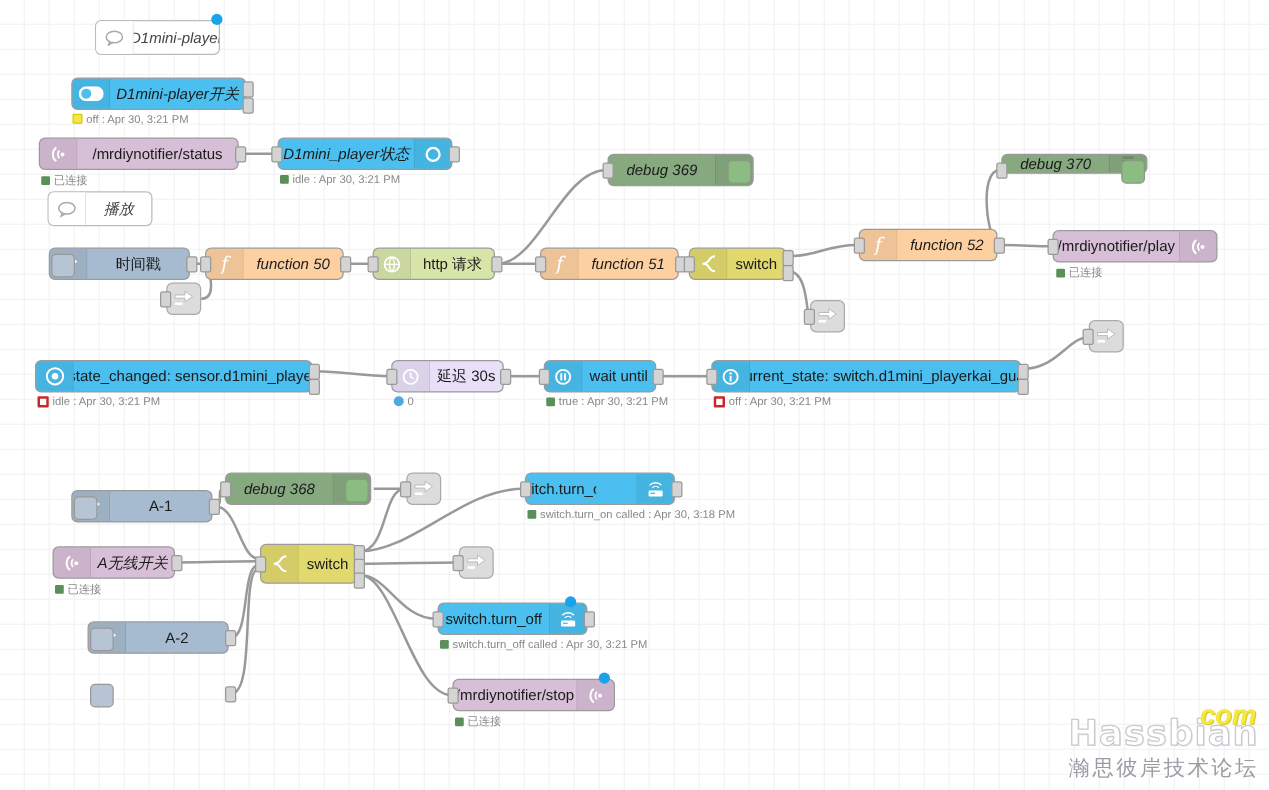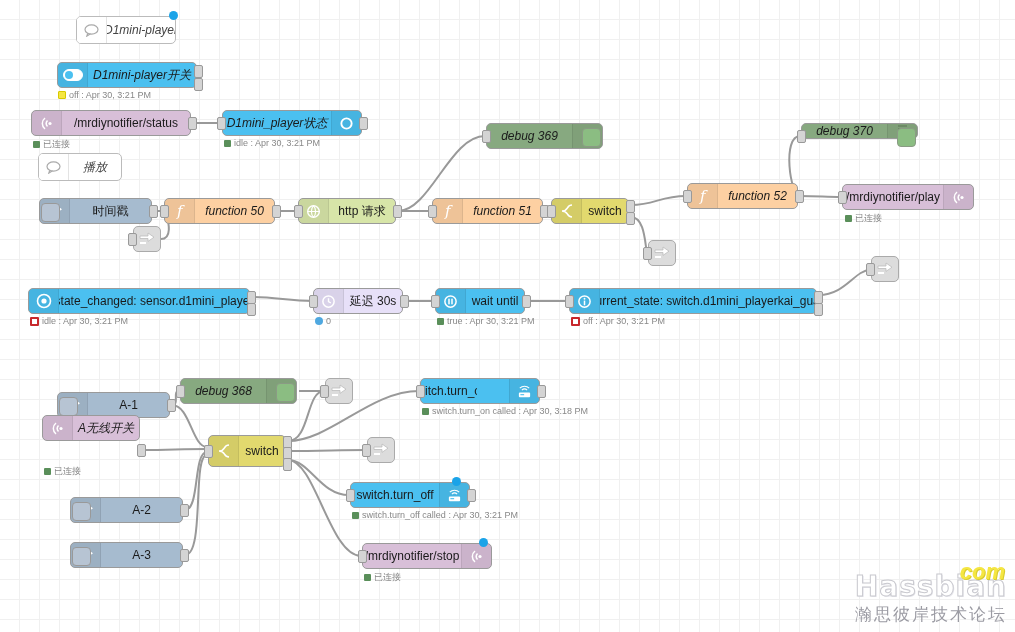--- a/index.html
+++ b/index.html
@@ -450,21 +450,21 @@
         </svg>
     </div>
   </div>
   <div class="port" style="left:416px;top:385px;"></div>
   <div class="port" style="left:537px;top:385px;"></div>
   <div class="status" style="left:422px;top:406px;">
     <span class="dot green"></span>
     <span>switch.turn_on called : Apr 30, 3:18 PM</span>
   </div>
 
-  <div class="node n-mqtt italic" style="left:42px;top:415px;width:98px;height:26px;">
+  <div class="node n-mqtt italic" style="left:42px;top:437px;width:98px;height:26px;">
     <div class="icon">
       <svg class="ic" width="16" height="15" viewBox="0 0 16 15">
           <g fill="none" stroke="#fff" stroke-width="1.5">
             <path d="M6 2 A7 7 0 0 0 6 13"></path>
             <path d="M8.5 4.5 A4.5 4.5 0 0 0 8.5 10.5"></path>
           </g>
           <circle cx="11" cy="7.5" r="1.6" fill="#fff"></circle>
         </svg>
     </div>
     <div class="lbl c">A无线开关</div>
@@ -512,29 +512,20 @@
       <svg class="ic" width="16" height="14" viewBox="0 0 16 14">
           <path d="M1 4 H9 V1 L15 5.2 L9 9.4 V6.5 H1 Z" fill="#fff"></path>
           <path d="M1 10.5 H7" stroke="#fff" stroke-width="2"></path>
         </svg>
     </div>
     <div class="lbl c">A-2</div>
   </div>
   <div class="injbtn" style="position:absolute;left:72px;top:502px;"></div>
   <div class="port" style="left:180px;top:504px;"></div>
 
-  <div class="node n-inject" style="left:70px;top:542px;width:113px;height:26px;">
-    <div class="icon">
-      <svg class="ic" width="16" height="14" viewBox="0 0 16 14">
-          <path d="M1 4 H9 V1 L15 5.2 L9 9.4 V6.5 H1 Z" fill="#fff"></path>
-          <path d="M1 10.5 H7" stroke="#fff" stroke-width="2"></path>
-        </svg>
-    </div>
-    <div class="lbl c">A-3</div>
-  </div>
   <div class="injbtn" style="position:absolute;left:72px;top:547px;"></div>
   <div class="port" style="left:180px;top:549px;"></div>
 
   <div class="node n-mqtt" style="left:362px;top:543px;width:130px;height:26px;">
     <div class="lbl c">/mrdiynotifier/stop</div>
     <div class="icon right">
       <svg class="ic" width="16" height="15" viewBox="0 0 16 15">
           <g fill="none" stroke="#fff" stroke-width="1.5">
             <path d="M6 2 A7 7 0 0 0 6 13"></path>
             <path d="M8.5 4.5 A4.5 4.5 0 0 0 8.5 10.5"></path>

